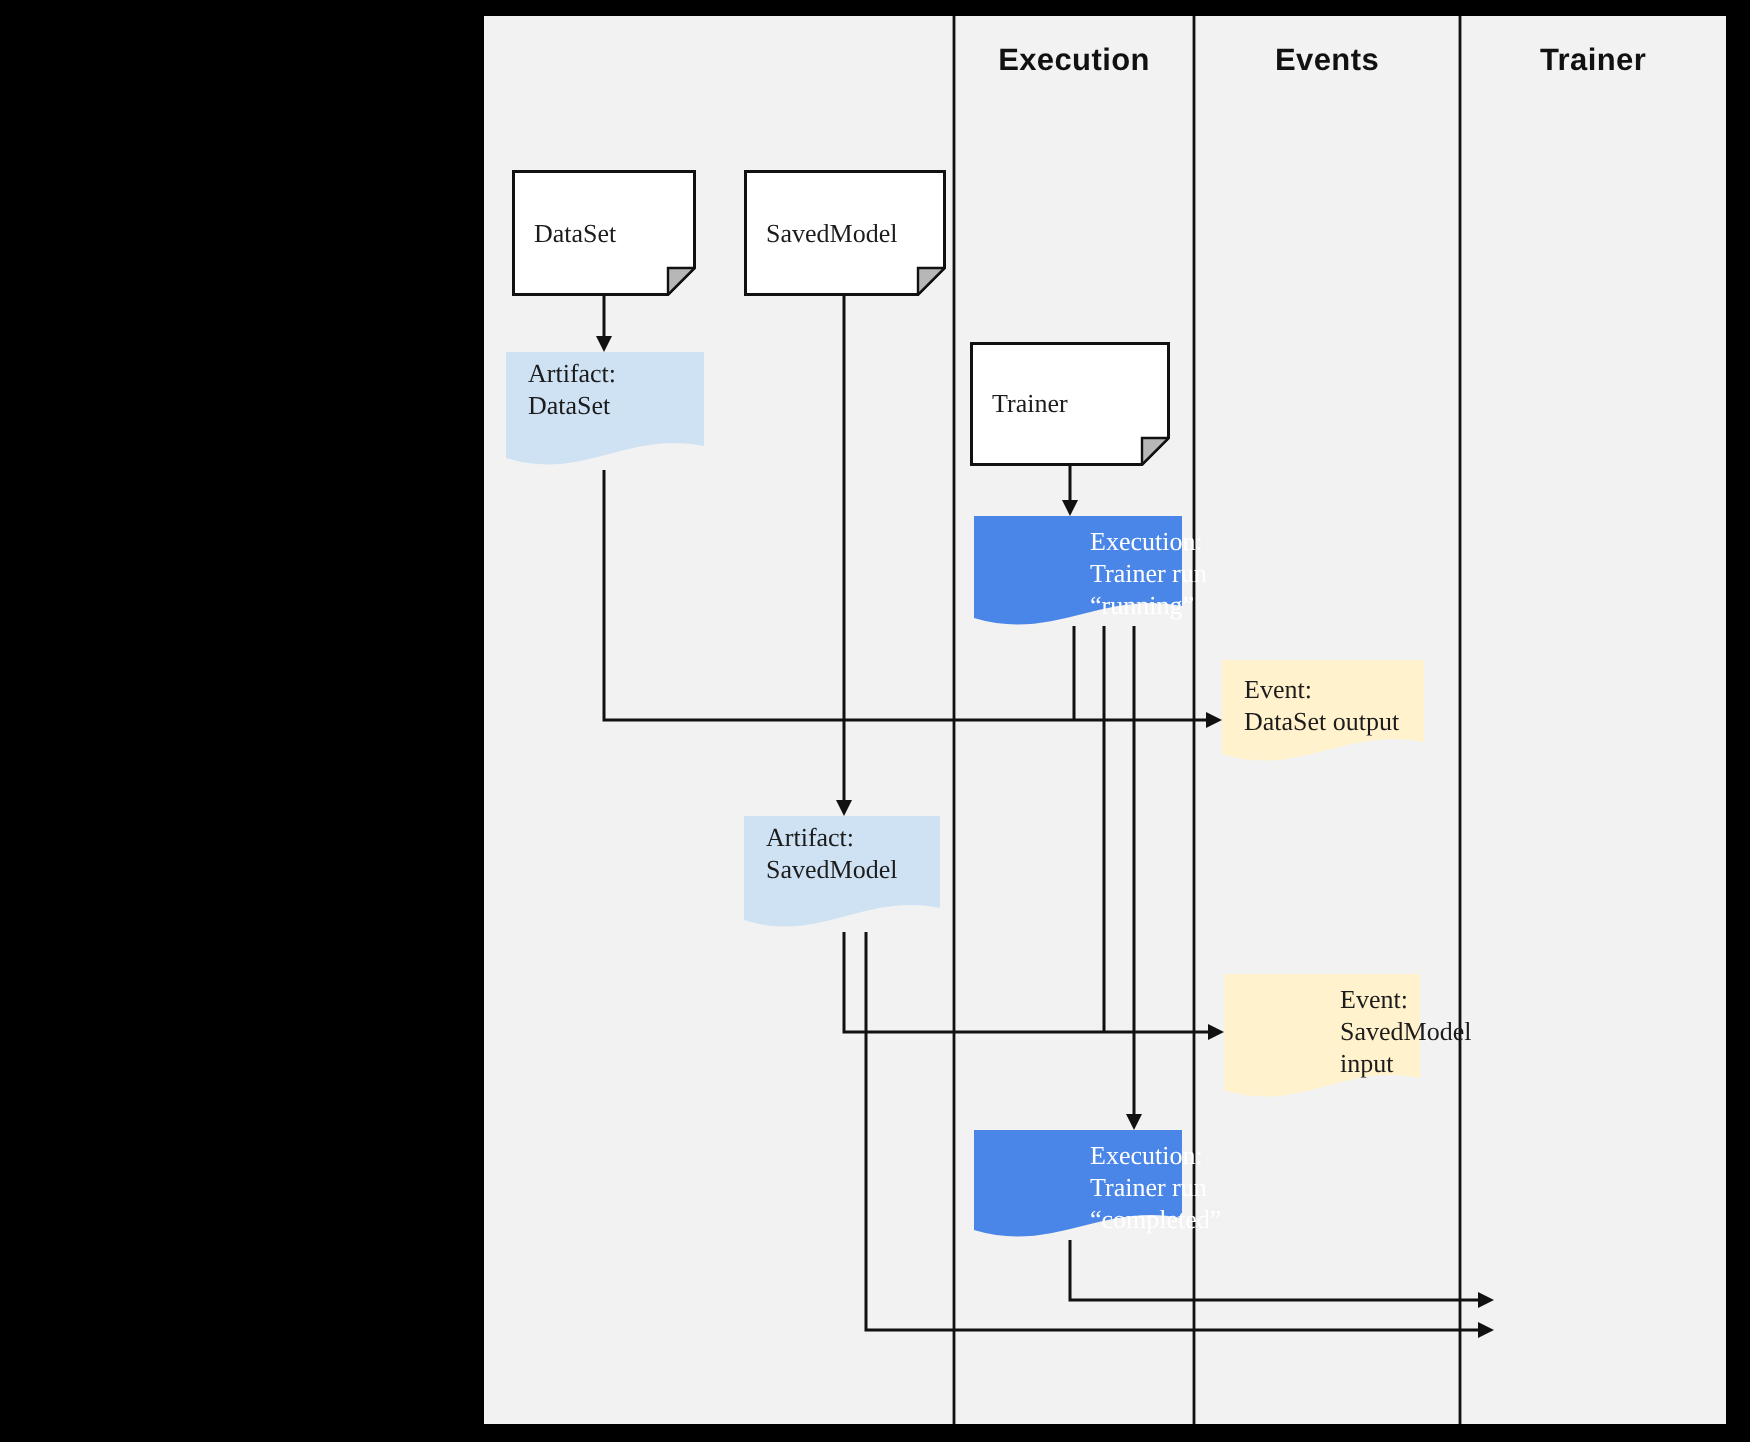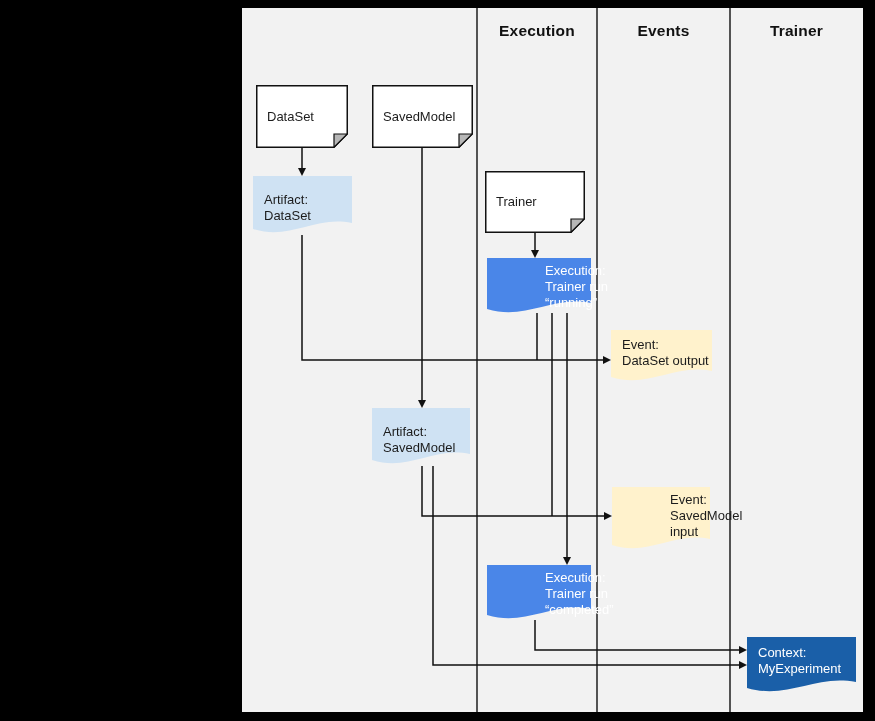--- a/index.html
+++ b/index.html
@@ -2,28 +2,28 @@
 <html><head>
 <meta charset="utf-8">
 <style>
   html,body{margin:0;padding:0;background:#000;}
   #stage{position:relative;width:875px;height:721px;background:#000;overflow:hidden;
          font-family:"Liberation Sans",sans-serif;}
   #panel{position:absolute;left:242px;top:8px;width:621px;height:704px;background:#f2f2f2;}
   .colhead{position:absolute;top:14px;font-size:15.5px;font-weight:bold;color:#111;
            text-align:center;letter-spacing:.2px;}
   #connectors{position:absolute;left:0;top:0;width:621px;height:704px;}
-  .node{position:absolute;}
+  .node{position:absolute;font-family:Liberation Serif, serif;}
   .node svg{position:absolute;left:0;top:0;display:block;}
   .ntext{position:relative;font-size:13px;line-height:16px;color:#1c1c1c;
          padding:8px 6px 0 11px;white-space:nowrap;}
   .ntext.center{display:flex;align-items:center;height:100%;padding:0 0 0 11px;}
   .white-text .ntext{color:#ffffff;}
   .pad3{padding-top:5px;margin-left:47px;}
-  .pad2tall{padding-top:16px;}
+  .pad2tall{padding-top:3px;}
   .ln{display:block;}
 </style>
 </head>
 <body>
 
 <div id="stage">
   <div id="panel">
 
     <div class="colhead" style="left:235px;width:120px">Execution</div>
     <div class="colhead" style="left:355px;width:133px">Events</div>
@@ -154,24 +154,15 @@
       <svg width="104" height="62">
         <path d="M0,0 H104 V44 C64.5,36 39.5,62 0,50 Z" fill="#4a86e8"></path>
       </svg>
       <div class="ntext pad3">
         <span class="ln">Execution:</span>
         <span class="ln">Trainer run</span>
         <span class="ln">“completed”</span>
       </div>
     </div>
 
-    <div class="node white-text" style="left:505px;top:629px;width:109px">
-      <svg width="109" height="63">
-        <path d="M0,0 H109 V45 C67.6,37 41.4,63 0,51 Z" fill="#1a5fa8"></path>
-      </svg>
-      <div class="ntext" style="padding-top:8px">
-        <span class="ln">Context:</span>
-        <span class="ln">MyExperiment</span>
-      </div>
-    </div>
 
   </div>
 </div>
 
 </body></html>

